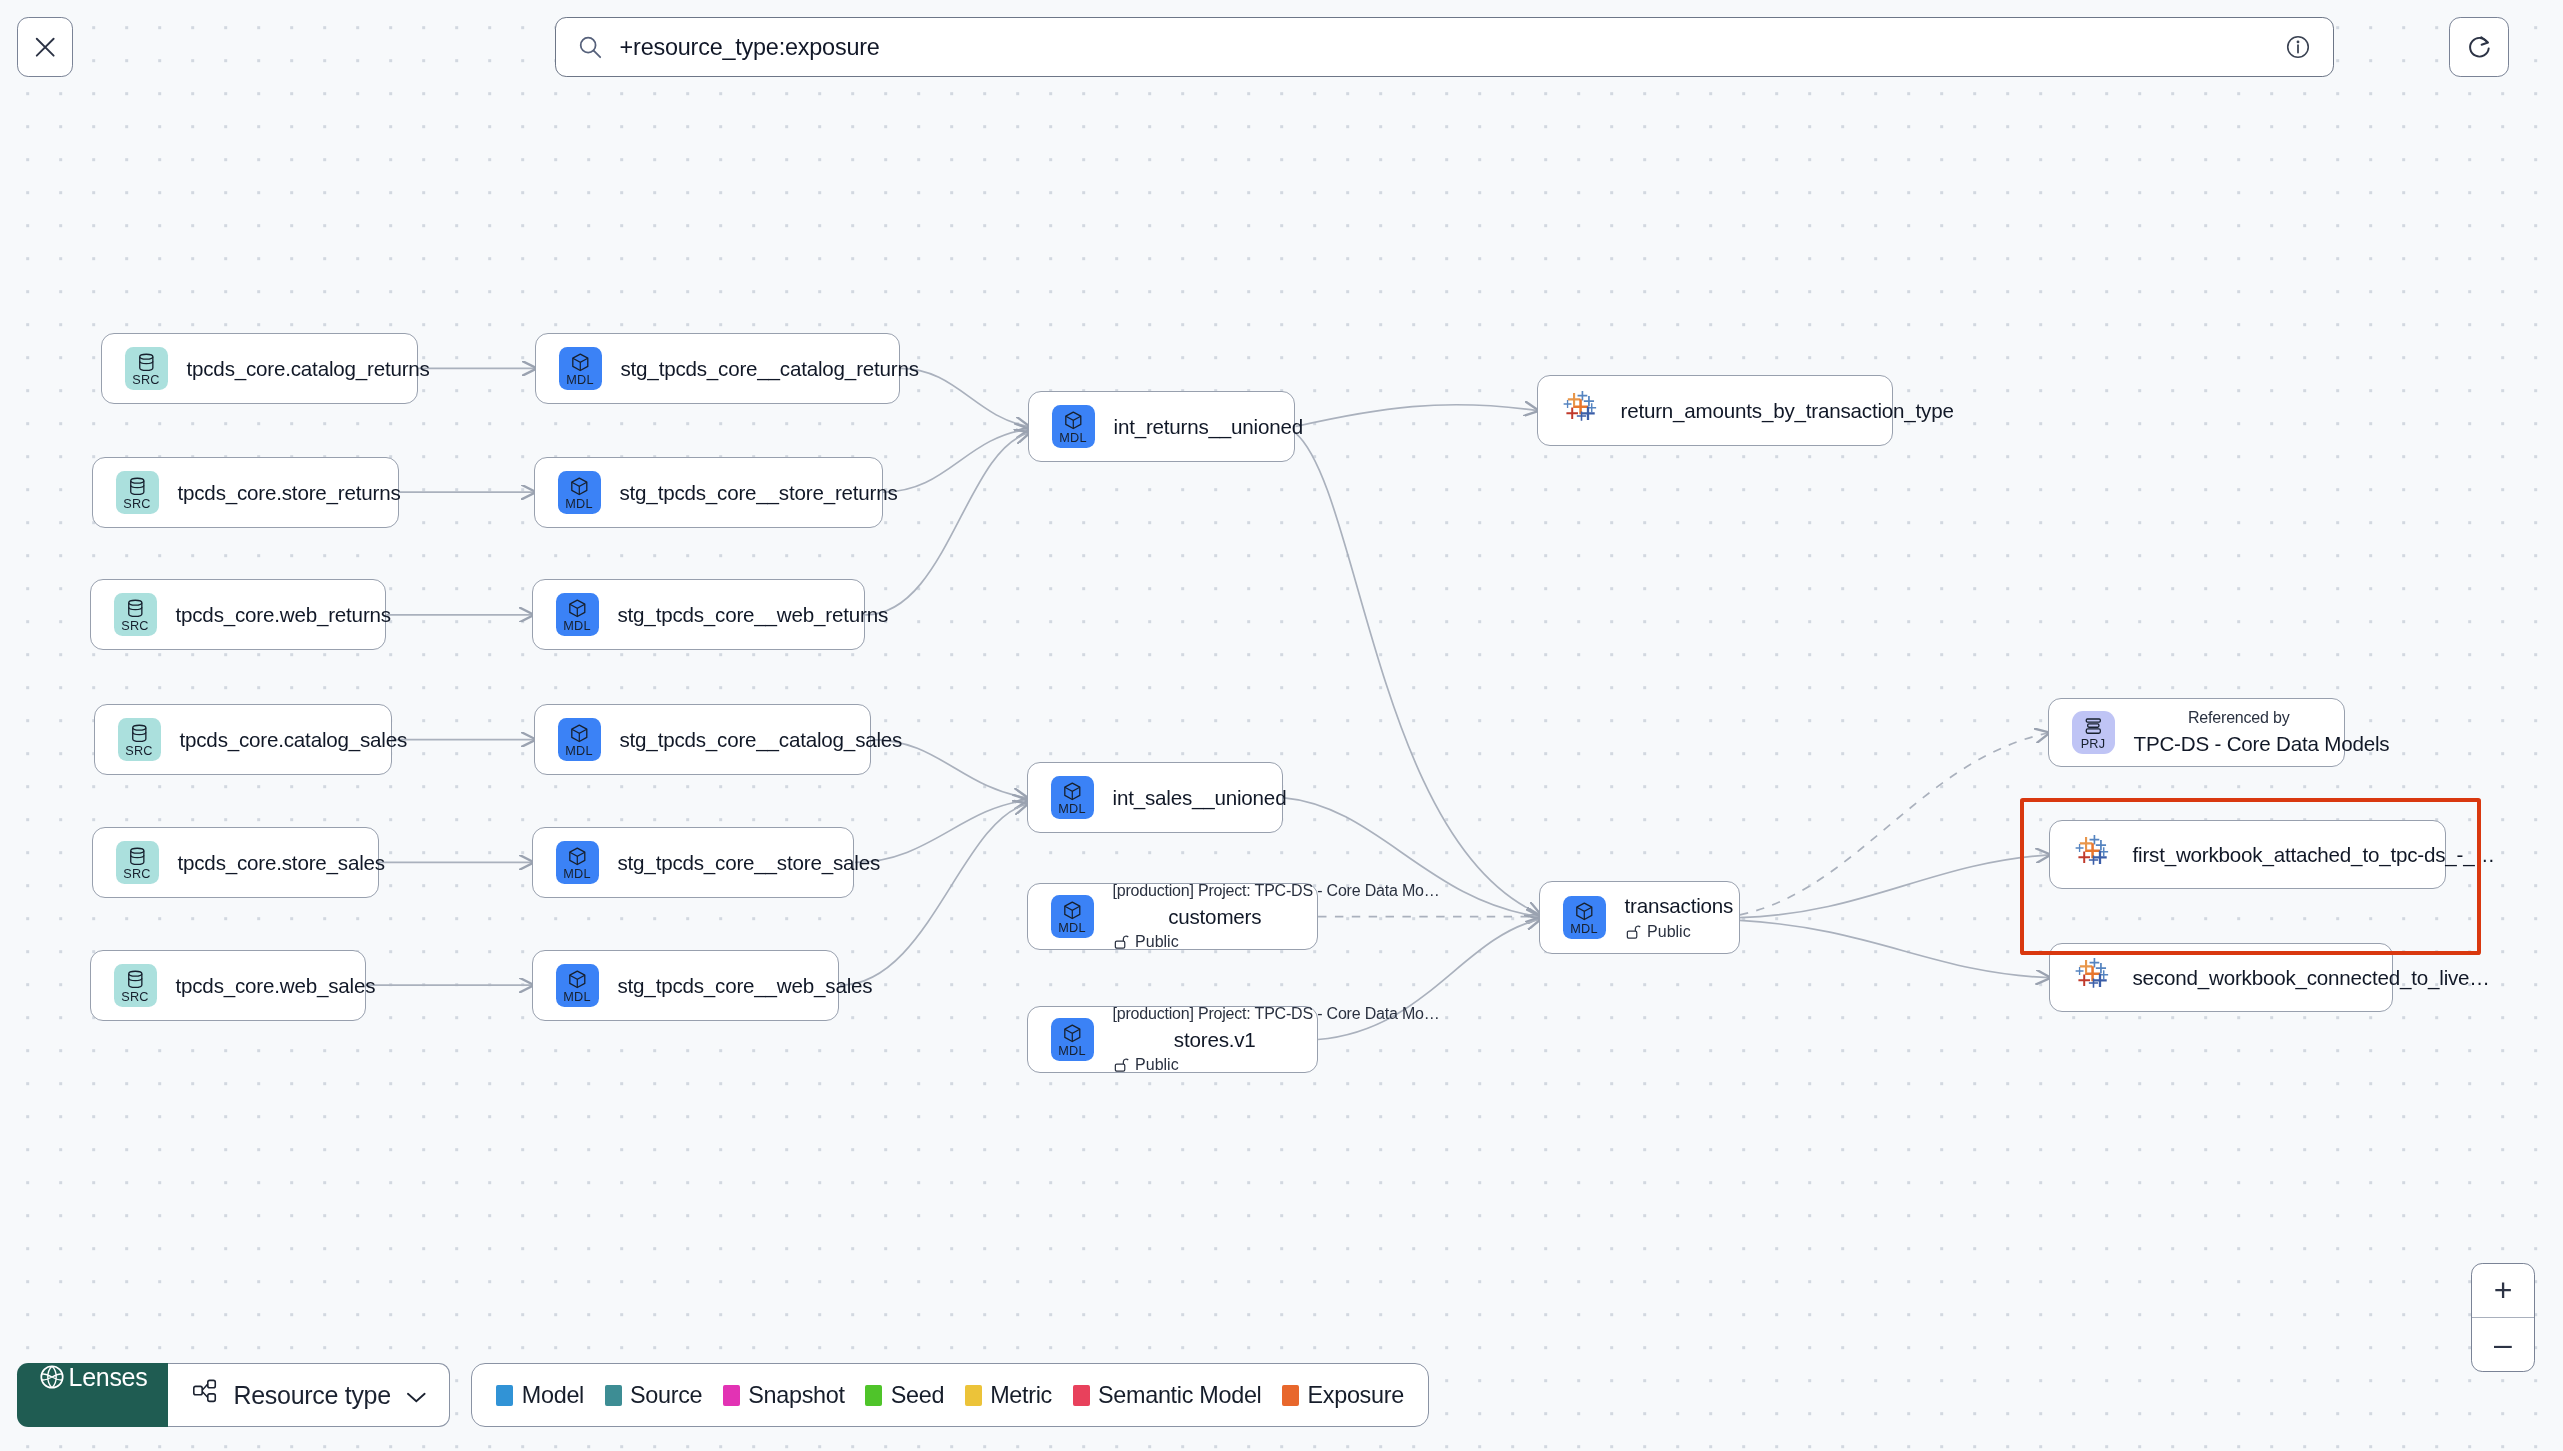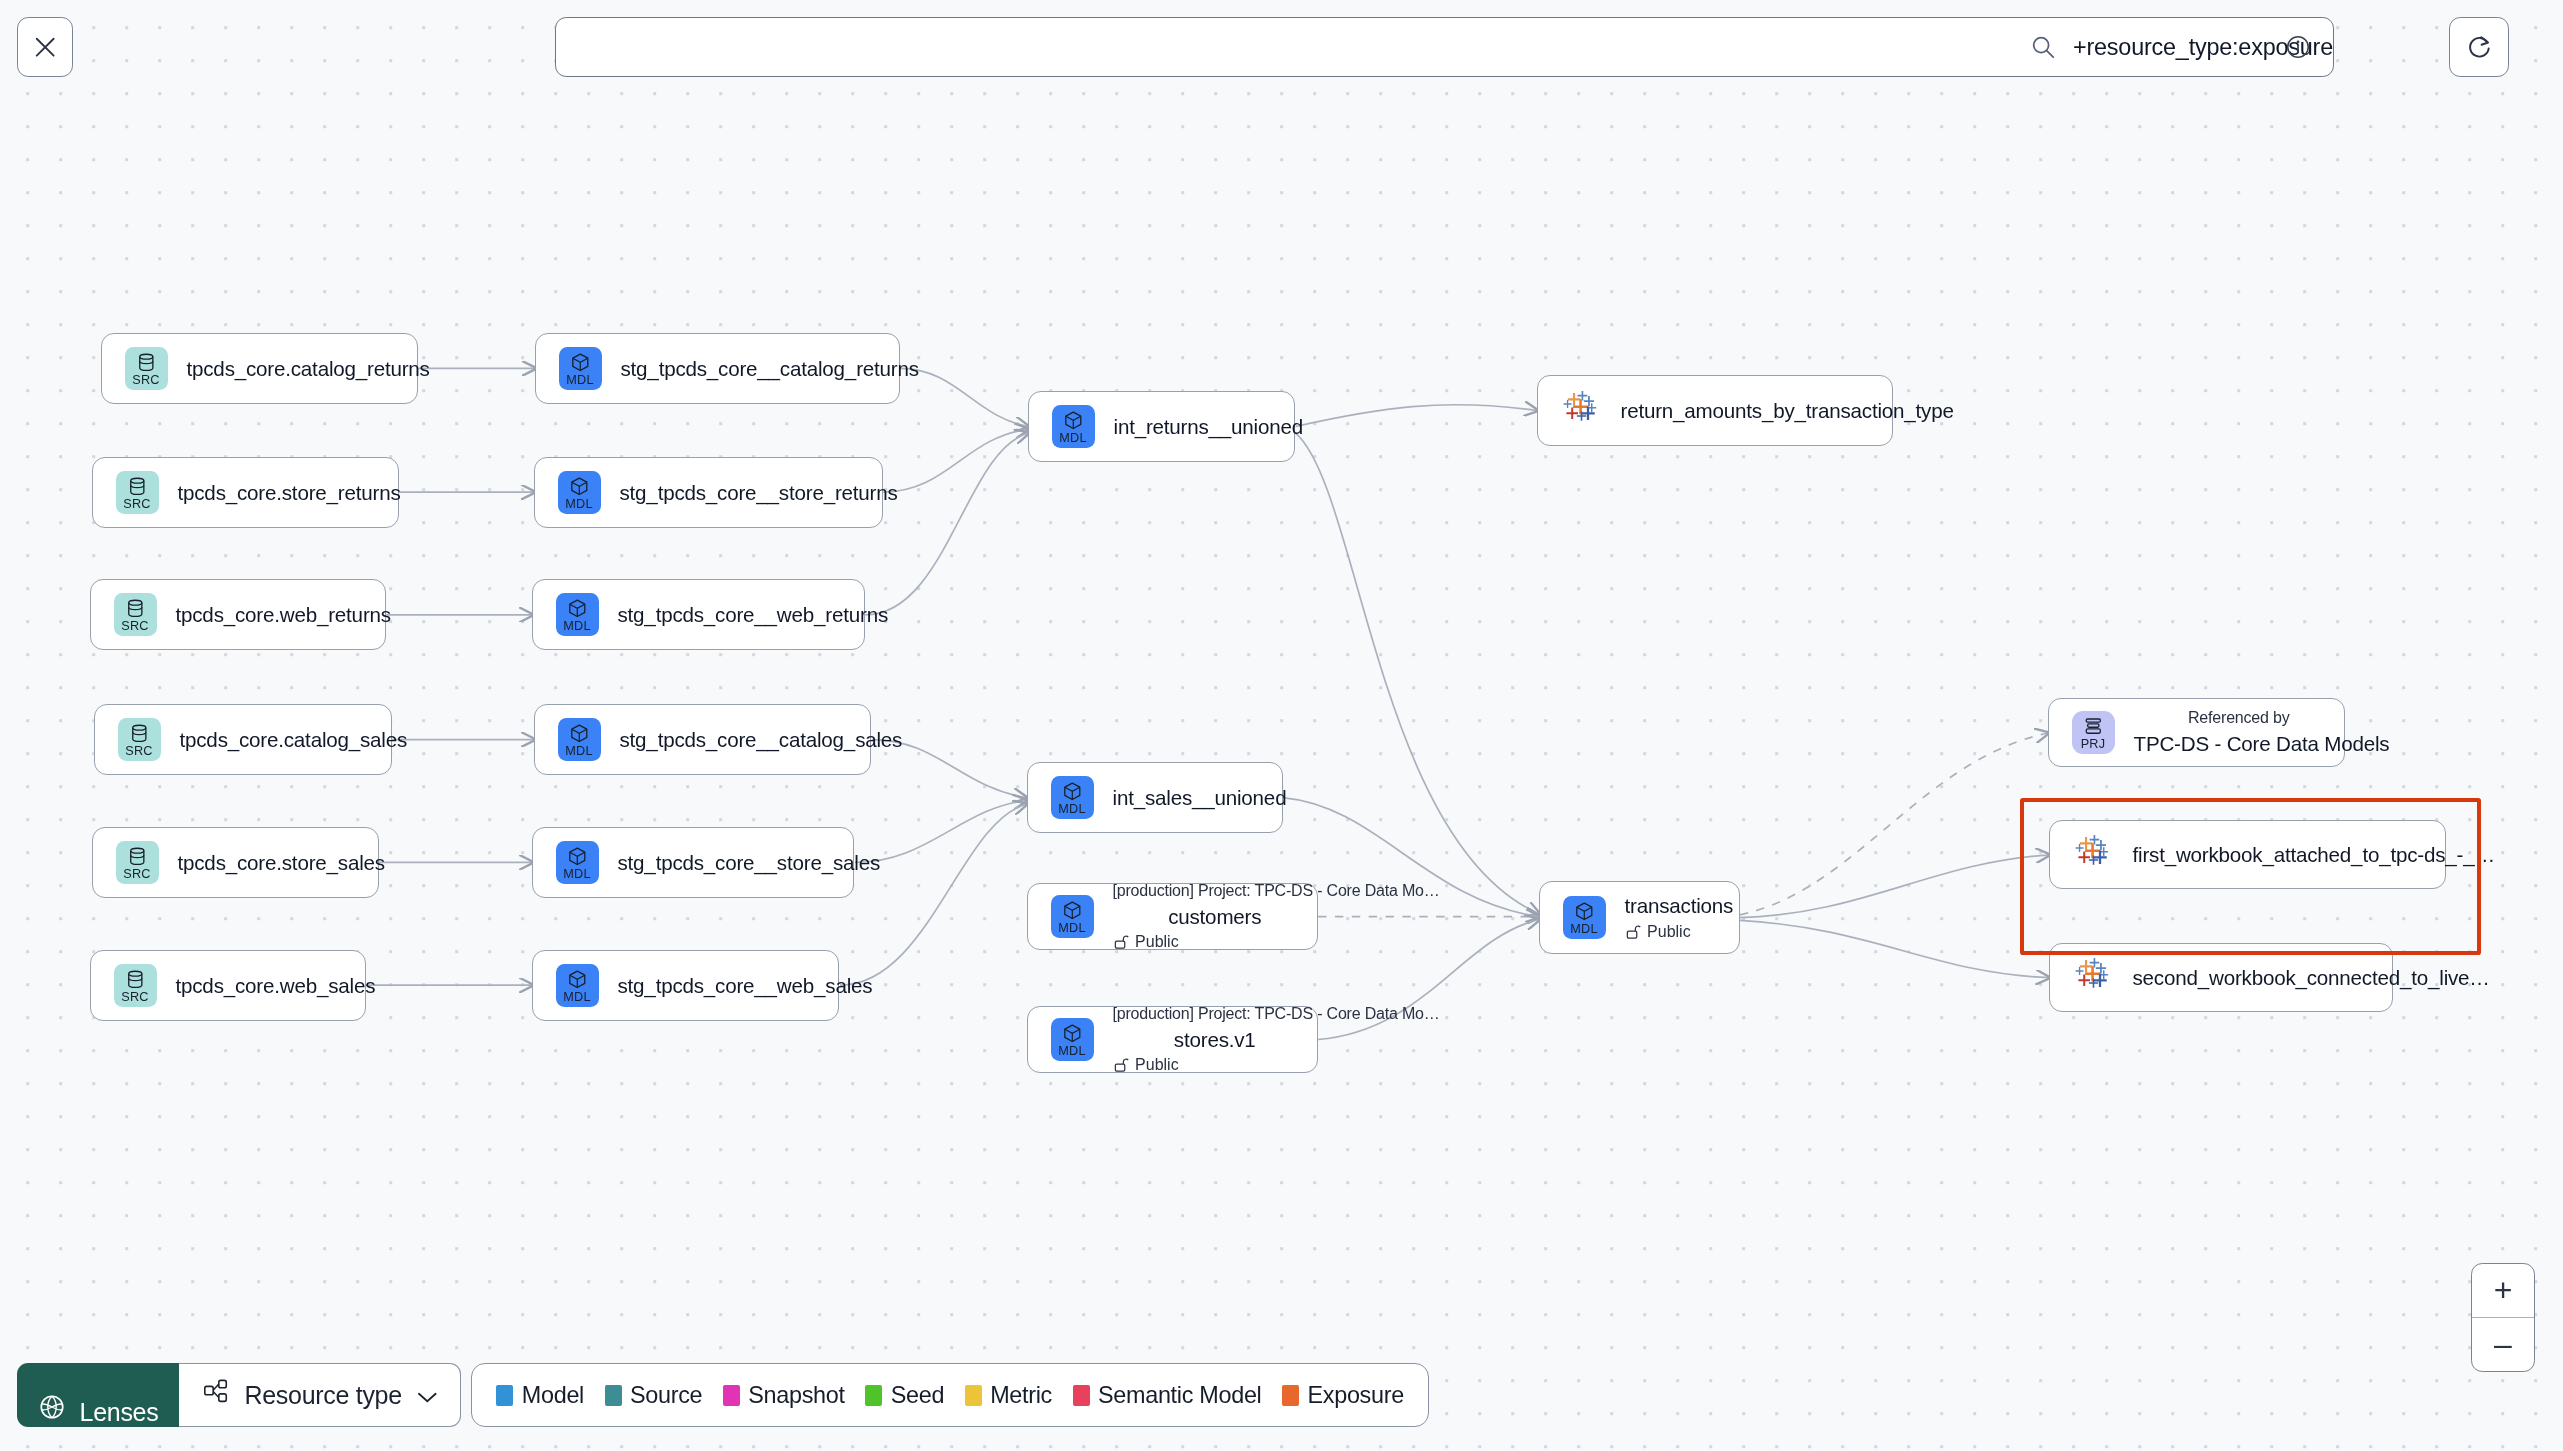--- a/index.html
+++ b/index.html
@@ -35,21 +35,21 @@
   #close-btn { left: 17px; top: 17px; width: 56px; height: 60px; }
   #breadcrumb-btn {
     left: 105px; top: 17px; height: 60px; padding: 0 24.4px;
     font-size: 23.4px; color: #1c2330; letter-spacing: -0.1px;
     justify-content: flex-start;
   }
   #search-box {
     position: absolute; left: 555px; top: 17px;
     width: 1779px; height: 60px;
     background: #fff; border: 1.5px solid #6d7687; border-radius: 11.2px;
-    display: flex; align-items: center; justify-content: flex-end;
+    display: flex; align-items: center;
   }
   #search-box .s-icon { margin-left: 20.6px; margin-right: 17px; display:flex; }
   #search-value { font-size: 23.4px; color: #121828; letter-spacing: -0.2px; }
   #info-icon { position: absolute; right: 20.6px; top: 50%; transform: translateY(-50%); display:flex; }
   #refresh-btn { left: 2449px; top: 17px; width: 60px; height: 60px; }
 
   
   .canvas { position: absolute; inset: 0; }
   svg.edges { position: absolute; left: 0; top: 0; width: 2563px; height: 1451px; pointer-events: none; }
 
@@ -89,21 +89,21 @@
     z-index: 12; pointer-events: none;
   }
 
   
   .bottom { position: absolute; left: 0; bottom: 0; width: 2563px; height: 112px; z-index: 40; }
   #lenses-group {
     position: absolute; left: 17px; top: 24.4px; height: 64px;
     display: flex; align-items: stretch; border-radius: 11.2px;
   }
   #lenses-btn {
-    background: #1f5c52; color: #ffffff; display: flex; align-items: flex-end; gap: 14px;
+    background: #1f5c52; color: #ffffff; display: flex; align-items: flex-start; gap: 3px;
     padding: 0 20.6px; border-radius: 11.2px 0 0 11.2px; font-size: 25px; letter-spacing: -0.3px;
   }
   #resource-type-btn {
     background: #ffffff; border: 1.5px solid #8a93a4; border-left: none;
     border-radius: 0 11.2px 11.2px 0; display: flex; align-items: center; gap: 15px;
     padding: 0 22.5px; font-size: 25px; color: #1b2230; letter-spacing: -0.3px;
   }
   #legend {
     position: absolute; left: 471px; top: 24.4px; height: 64px;
     background: #ffffff; border: 1.5px solid #8a93a4; border-radius: 14px;

